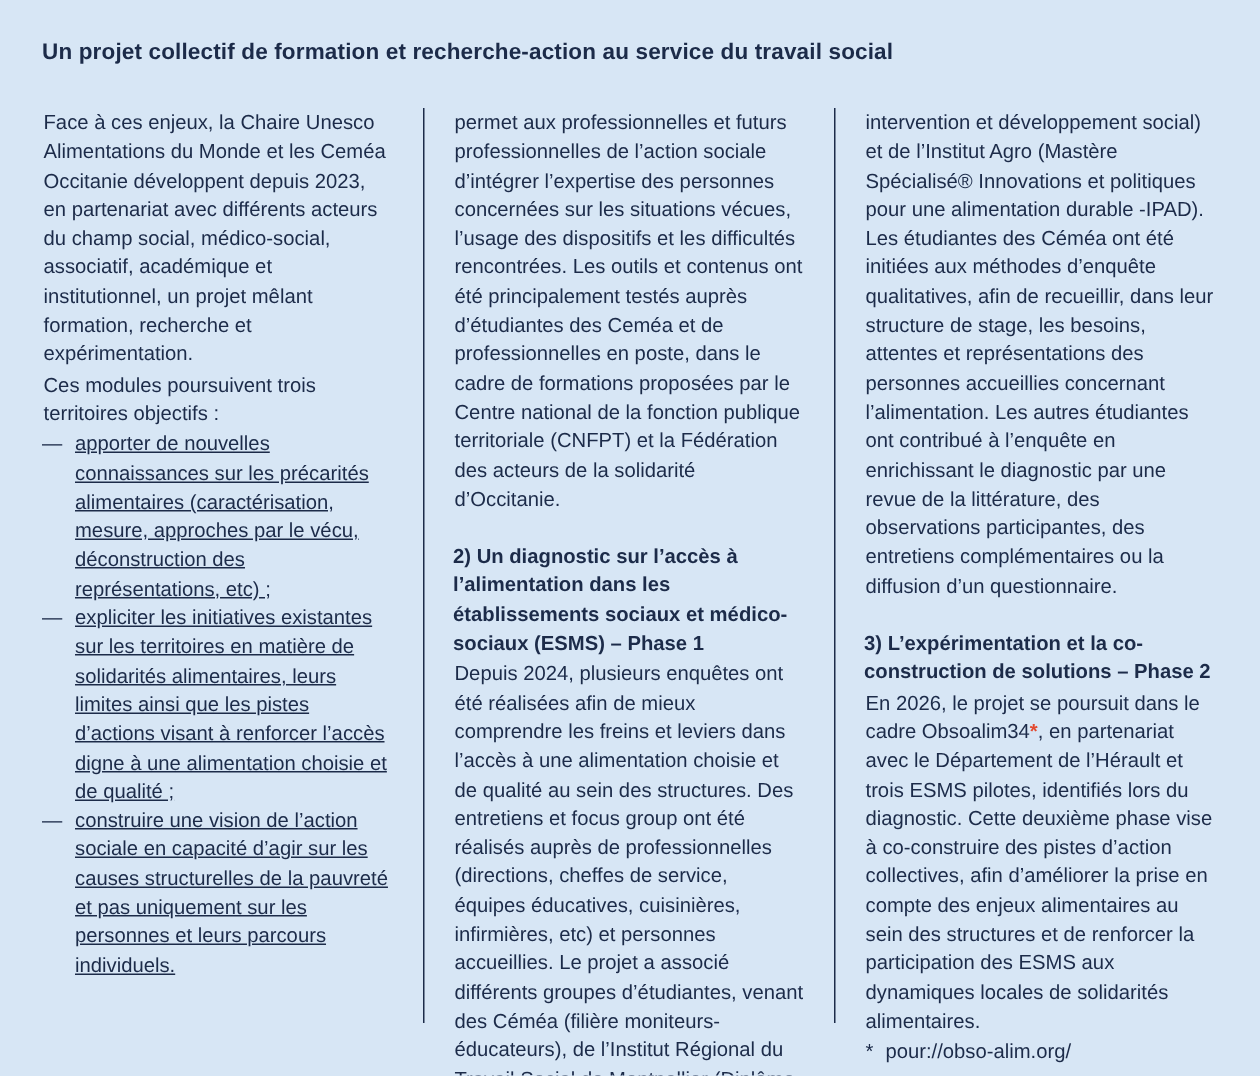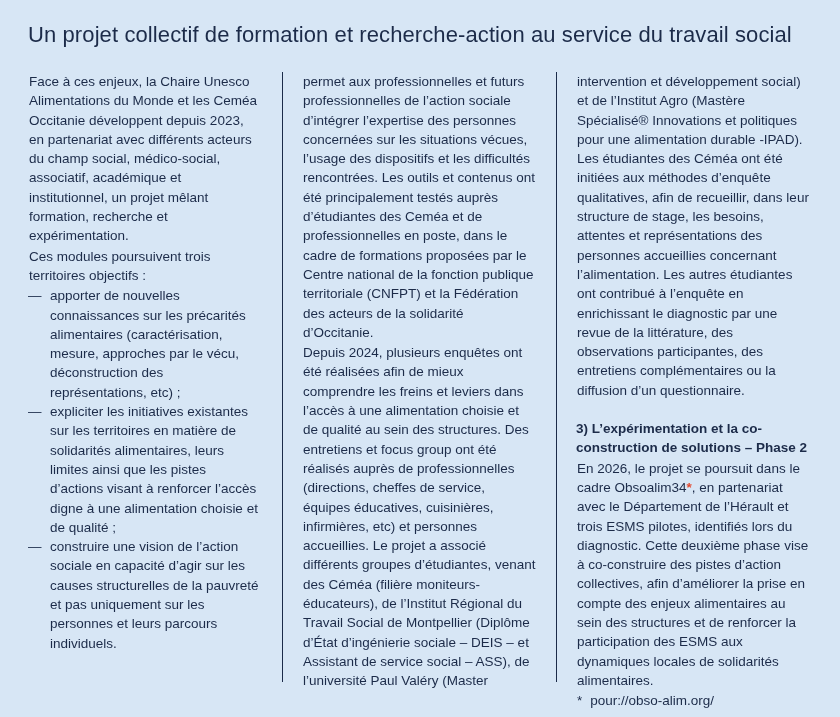--- a/index.html
+++ b/index.html
@@ -14,23 +14,23 @@
     font-family: "Liberation Sans", sans-serif;
     overflow: hidden;
   }
   .page {
     box-sizing: border-box;
     width: 840px;
     height: 717px;
     padding: 24px 28px 0 28px;
   }
   .article-title {
-    font-size: 22px;
+    font-size: 15px;
     line-height: 22px;
-    font-weight: 400;
+    font-weight: 700;
     letter-spacing: 0.1px;
     margin: 0 0 25px 0;
   }
   .columns {
     display: flex;
     align-items: flex-start;
   }
   .col {
     flex: 0 0 235px;
     width: 235px;
@@ -48,21 +48,21 @@
   p.paragraph, p.footnote { margin: 1px; }
   h2.heading {
     margin: 19px 0 0 0;
     font-size: 13.5px;
     line-height: 19.3px;
     font-weight: 700;
   }
   .list { margin: 0; }
   .list-item { display: flex; }
   .dash { flex: 0 0 22px; }
-  .li-text { flex: 1; }
+  .li-text { flex: 1; text-decoration: underline; }
   .accent { color: #e2492f; font-weight: 700; }
   .fn-marker { display: inline-block; margin-right: 8px; }
 </style>
 </head>
 <body>
 
 <div class="page">
   <h1 class="article-title">Un projet collectif de formation et recherche-action au service du travail social</h1>
   <div class="columns">
       <div class="col">
@@ -79,20 +79,21 @@
           </div>
           <div class="list-item">
             <span class="dash">—</span>
             <span class="li-text">construire une vision de l’action sociale en capacité d’agir sur les causes structurelles de la pauvreté et pas uniquement sur les personnes et leurs parcours individuels.</span>
           </div>
         </div>
       </div>
       <div class="sep"></div>
       <div class="col">
         <p class="paragraph block">permet aux professionnelles et futurs professionnelles de l’action sociale d’intégrer l’expertise des personnes concernées sur les situations vécues, l’usage des dispositifs et les difficultés rencontrées. Les outils et contenus ont été principalement testés auprès d’étudiantes des Ceméa et de professionnelles en poste, dans le cadre de formations proposées par le Centre national de la fonction publique territoriale (CNFPT) et la Fédération des acteurs de la solidarité d’Occitanie.</p>
+        <h2 class="heading block">2) Un diagnostic sur l’accès à l’alimentation dans les établissements sociaux et médico-sociaux (ESMS) – Phase 1</h2>
         <p class="paragraph block">Depuis 2024, plusieurs enquêtes ont été réalisées afin de mieux comprendre les freins et leviers dans l’accès à une alimentation choisie et de qualité au sein des structures. Des entretiens et focus group ont été réalisés auprès de professionnelles (directions, cheffes de service, équipes éducatives, cuisinières, infirmières, etc) et personnes accueillies. Le projet a associé différents groupes d’étudiantes, venant des Céméa (filière moniteurs-éducateurs), de l’Institut Régional du Travail Social de Montpellier (Diplôme d’État d’ingénierie sociale – DEIS – et Assistant de service social – ASS), de l’université Paul Valéry (Master</p>
       </div>
       <div class="sep"></div>
       <div class="col">
         <p class="paragraph block">intervention et développement social) et de l’Institut Agro (Mastère Spécialisé® Innovations et politiques pour une alimentation durable -IPAD). Les étudiantes des Céméa ont été initiées aux méthodes d’enquête qualitatives, afin de recueillir, dans leur structure de stage, les besoins, attentes et représentations des personnes accueillies concernant l’alimentation. Les autres étudiantes ont contribué à l’enquête en enrichissant le diagnostic par une revue de la littérature, des observations participantes, des entretiens complémentaires ou la diffusion d’un questionnaire.</p>
         <h2 class="heading block">3) L’expérimentation et la co-construction de solutions – Phase 2</h2>
         <p class="paragraph block"><span>En 2026, le projet se poursuit dans le cadre Obsoalim34</span><span class="accent">*</span><span>, en partenariat avec le Département de l’Hérault et trois ESMS pilotes, identifiés lors du diagnostic. Cette deuxième phase vise à co-construire des pistes d’action collectives, afin d’améliorer la prise en compte des enjeux alimentaires au sein des structures et de renforcer la participation des ESMS aux dynamiques locales de solidarités alimentaires.</span></p>
         <p class="footnote block"><span class="fn-marker">*</span><span class="fn-text">pour://obso-alim.org/</span></p>
       </div>
     </div>

